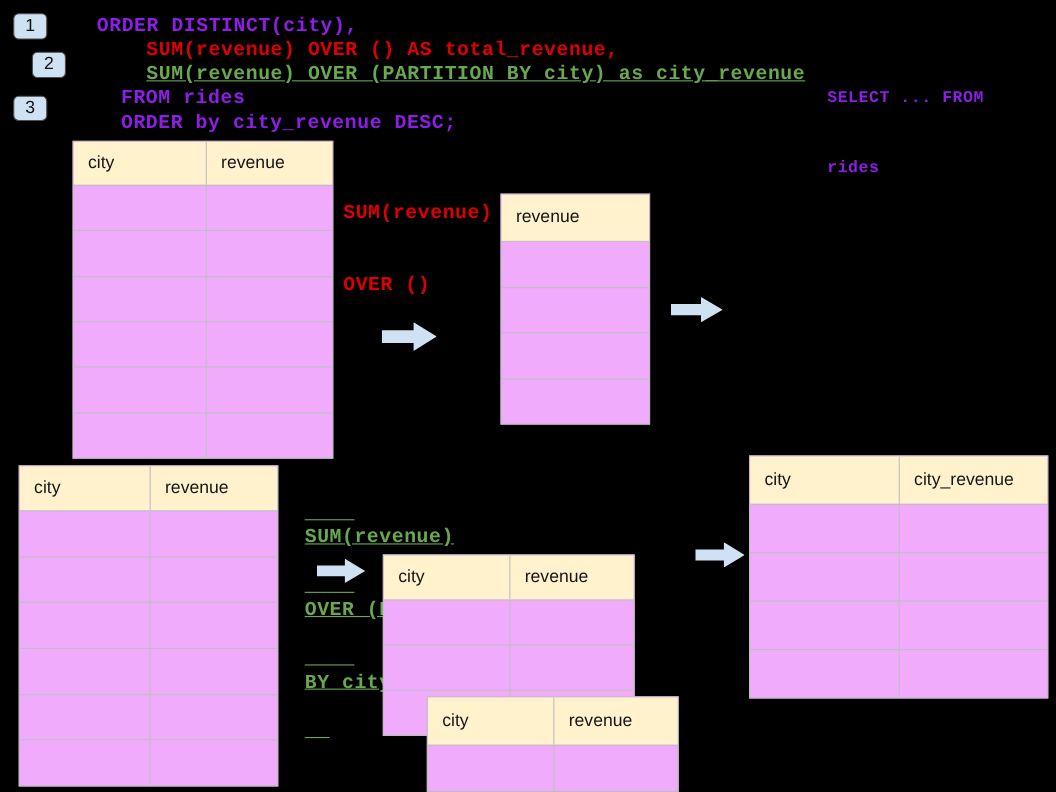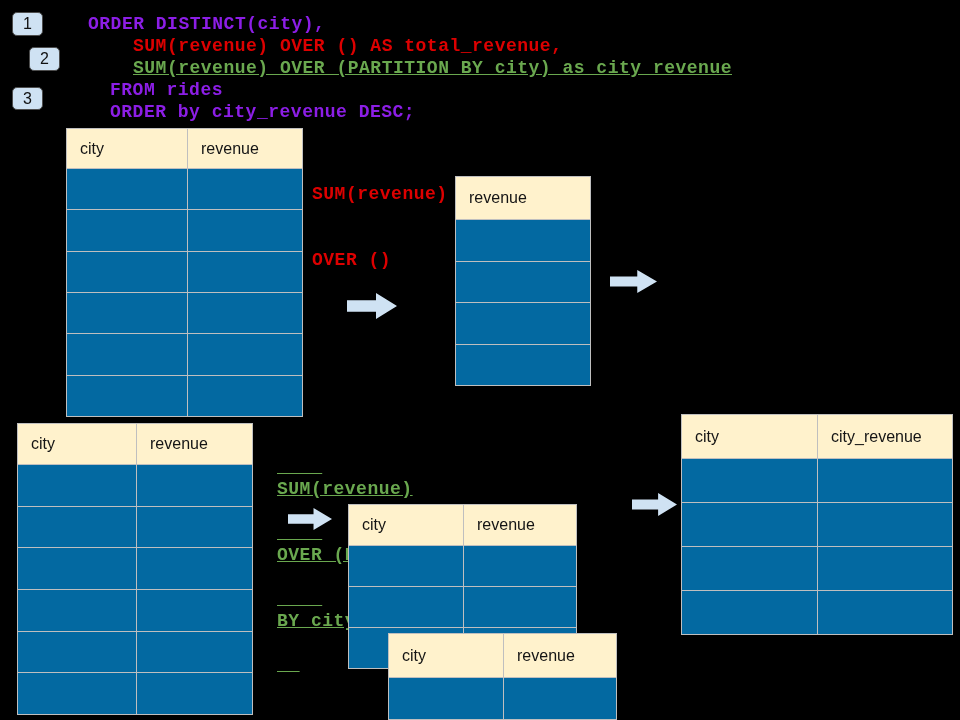--- a/index.html
+++ b/index.html
@@ -18,21 +18,21 @@
         font-weight:bold;font-size:18px;line-height:22px;letter-spacing:.5px;white-space:pre;}
   .purple{color:var(--purple);}
   .red{color:var(--red);}
   .green{color:var(--green);text-decoration:underline;}
   .small-code{font-size:15px;line-height:21px;}
 
   .badge{position:absolute;background:var(--blue);border:1px solid #4d4d4d;border-radius:5px;
          color:#111;font-size:16px;display:flex;align-items:center;justify-content:center;
          font-family:"Liberation Sans",sans-serif;}
 
-  .table{position:absolute;background:#0369a1;border:1px solid var(--tborder);}
+  .table{position:absolute;background:#f0abfc;border:1px solid var(--tborder);}
   .thead{display:flex;background:var(--cream);}
   .th{display:flex;align-items:center;padding-left:13px;font-size:16px;color:#141414;
       border-right:1px solid var(--tborder);width:var(--col1);}
   .th:last-child{border-right:none;flex:1;}
   .tbody{display:flex;flex-direction:column;}
   .trow{flex:1;display:flex;border-top:1px solid var(--tborder);}
   .tcell{border-right:1px solid var(--tborder);width:var(--col1);}
   .tcell:last-child{flex:1;border-right:none;}
 
   .arrow{position:absolute;background:var(--blue);
@@ -52,20 +52,24 @@
   <div class="badge" style="left:12px;top:87px;width:31px;height:23px;">
     <span>3</span>
   </div>
 
   <div class="code purple" style="left:88px;top:13px;">ORDER DISTINCT(city),</div>
   <div class="code red" style="left:133px;top:35px;">SUM(revenue) OVER () AS total_revenue,</div>
   <div class="code green" style="left:133px;top:57px;">SUM(revenue) OVER (PARTITION BY city) as city_revenue</div>
   <div class="code purple" style="left:110px;top:79px;">FROM rides</div>
   <div class="code purple" style="left:110px;top:101px;">ORDER by city_revenue DESC;</div>
 
+  <div class="code purple small-code" style="left:752px;top:37px;">
+    <div>SELECT ... FROM</div>
+    <div>rides</div>
+  </div>
 
   <div class="code red" style="left:312px;top:139px;">
     <div>SUM(revenue)</div>
     <div>OVER ()</div>
   </div>
 
   <div class="code green" style="left:277px;top:434px;">
     <div>SUM(revenue)</div>
     <div>OVER (PARTITION</div>
     <div>BY city)</div>

